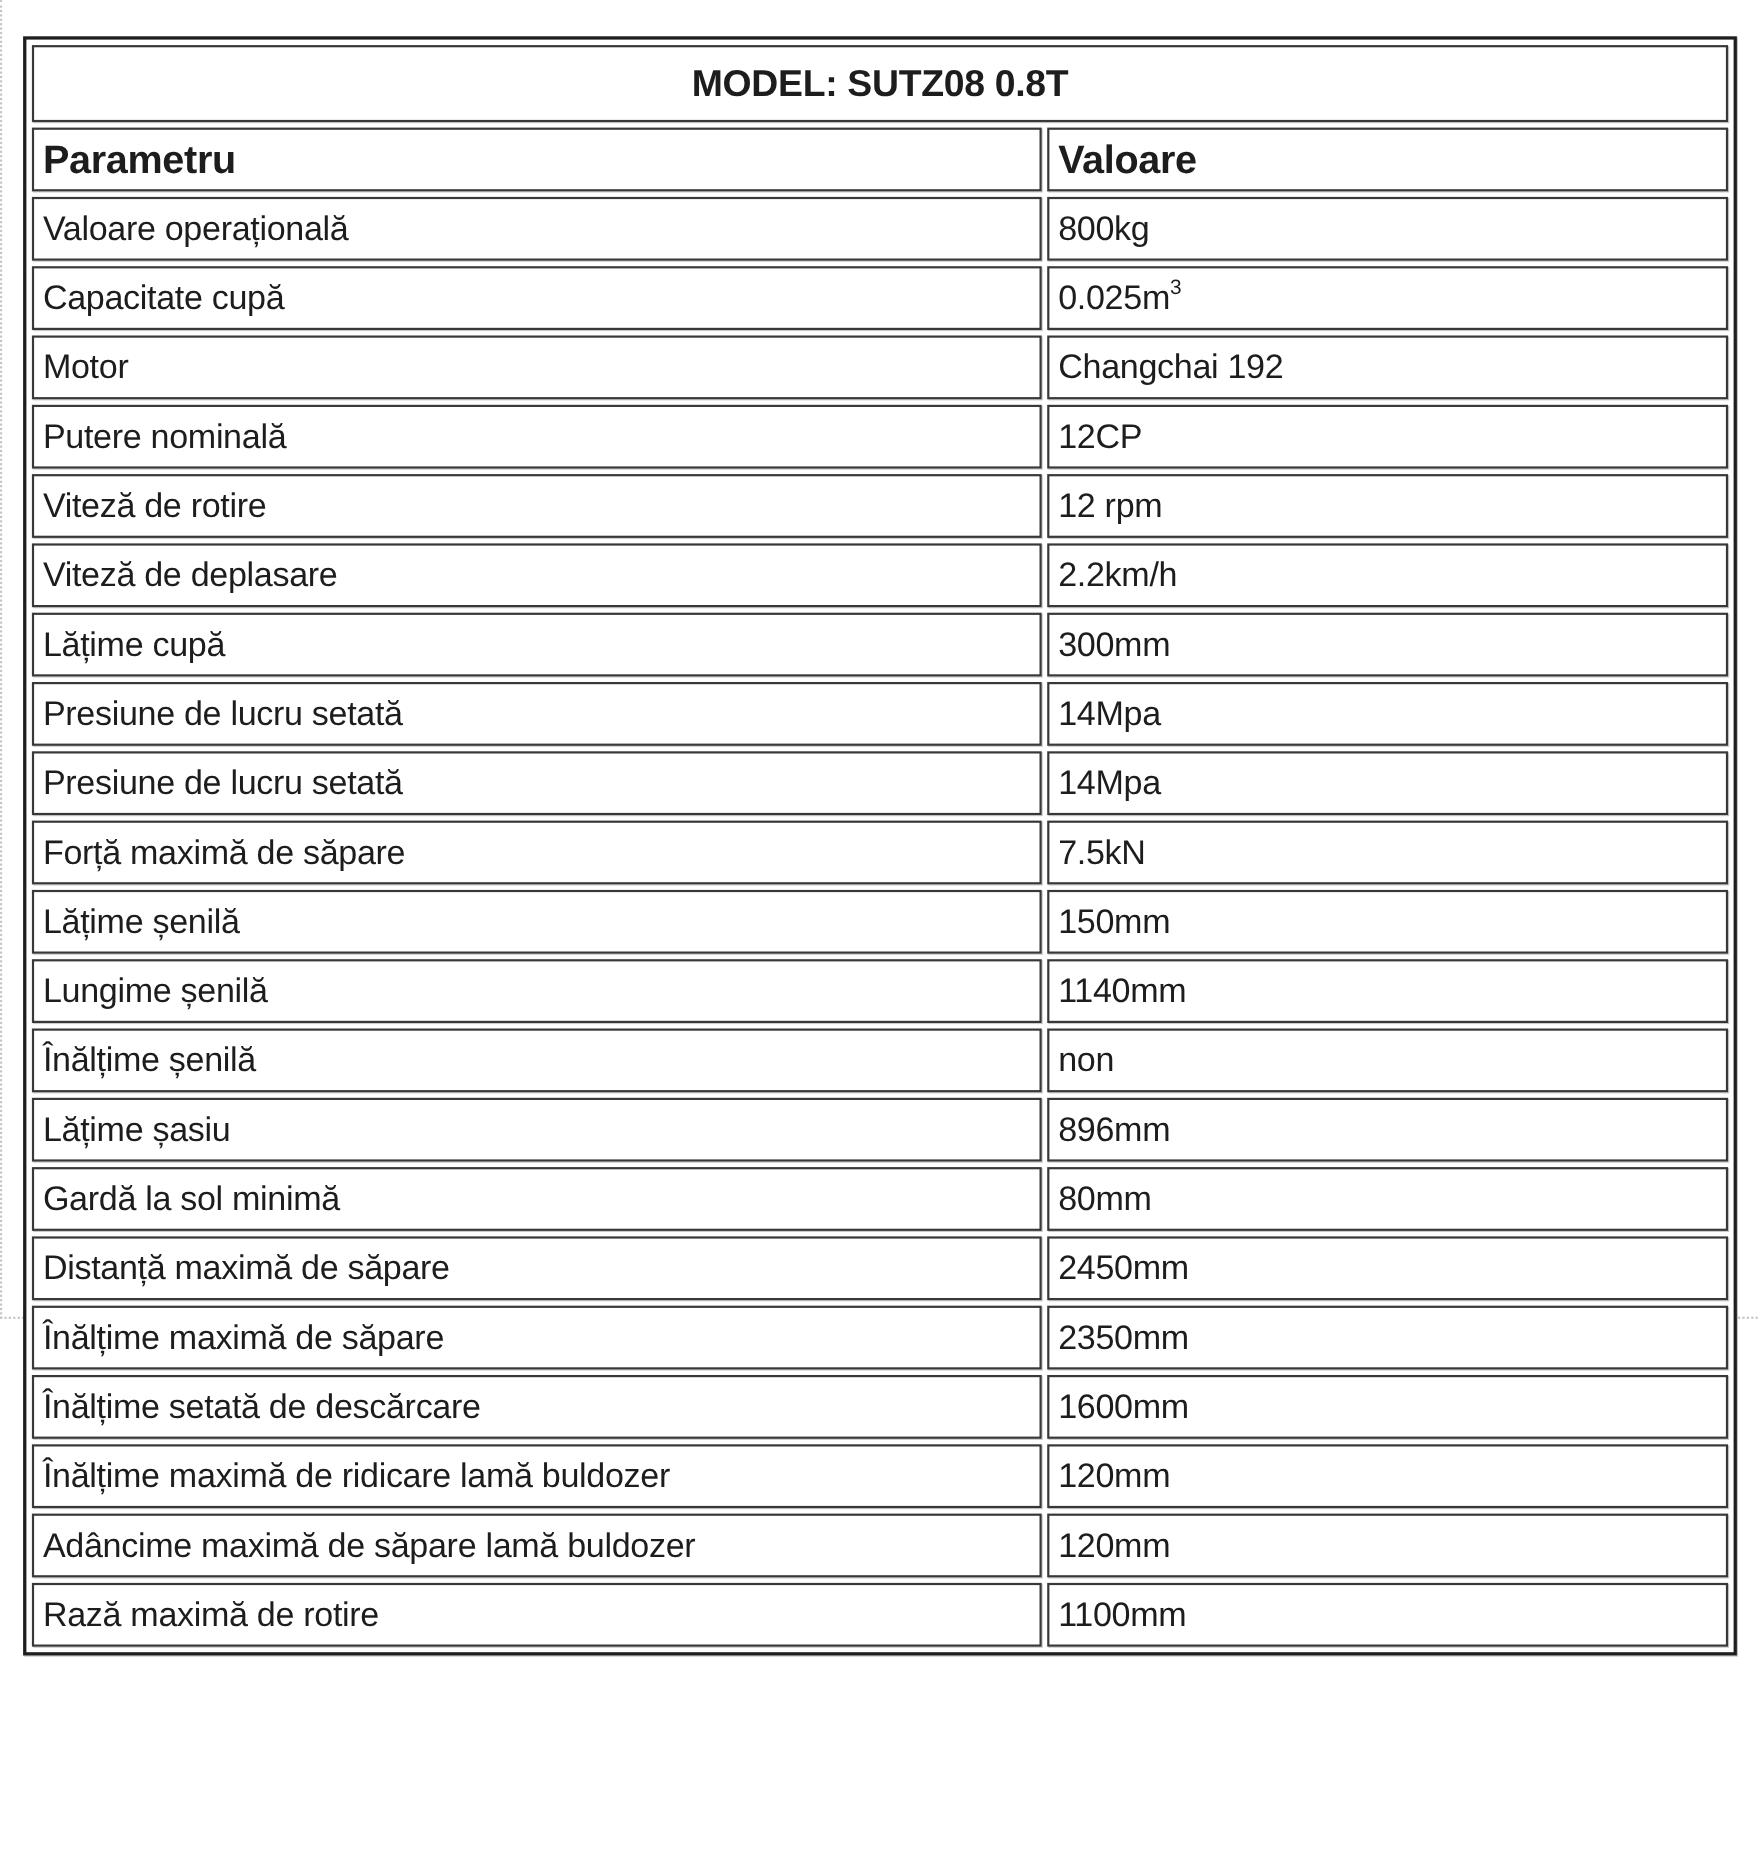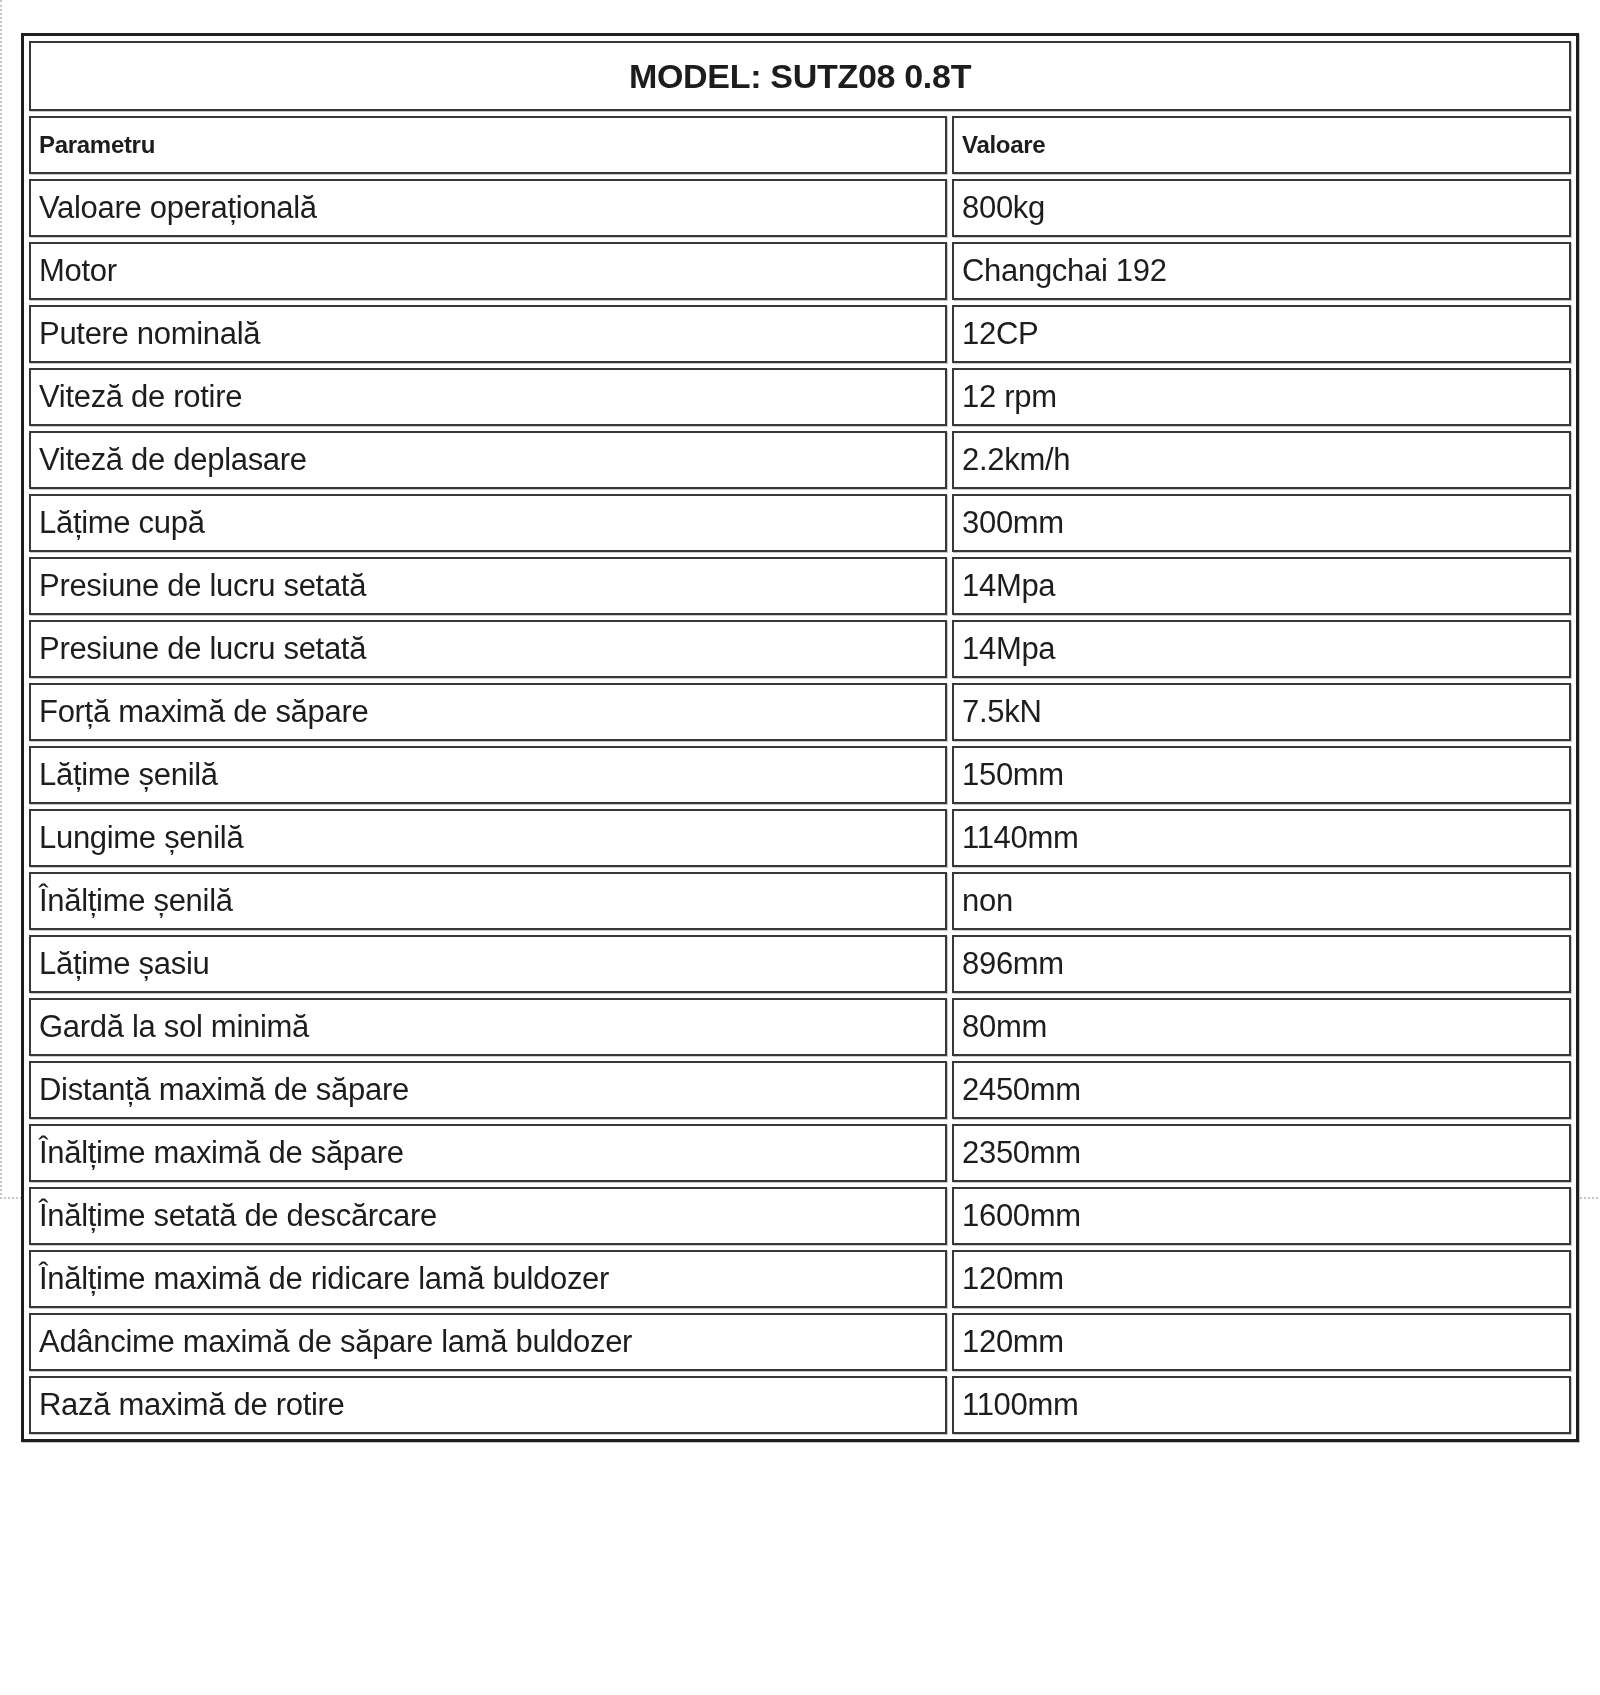--- a/index.html
+++ b/index.html
@@ -44,21 +44,21 @@
   }
   th.title-cell {
     height: 56px;
     font-size: 34px;
     font-weight: bold;
     text-align: center;
     letter-spacing: -0.3px;
   }
   th.col-head {
     height: 44px;
-    font-size: 24px;
+    font-size: 36px;
     font-weight: bold;
     text-align: left;
     letter-spacing: -0.3px;
   }
   td {
     height: 44px;
     font-size: 31px;
     font-weight: normal;
     text-align: left;
     letter-spacing: -0.3px;
@@ -87,20 +87,24 @@
         <th class="col-head">Parametru</th>
         <th class="col-head">Valoare</th>
       </tr>
     </thead>
     <tbody id="rows">
   <tr>
     <td class="param">Valoare operațională</td>
     <td class="value"><span class="v">800kg</span><sup class="s"></sup></td>
   </tr>
 
+  <tr>
+    <td class="param">Capacitate cupă</td>
+    <td class="value"><span class="v">0.025m</span><sup class="s">3</sup></td>
+  </tr>
 
   <tr>
     <td class="param">Motor</td>
     <td class="value"><span class="v">Changchai 192</span><sup class="s"></sup></td>
   </tr>
 
   <tr>
     <td class="param">Putere nominală</td>
     <td class="value"><span class="v">12CP</span><sup class="s"></sup></td>
   </tr>

